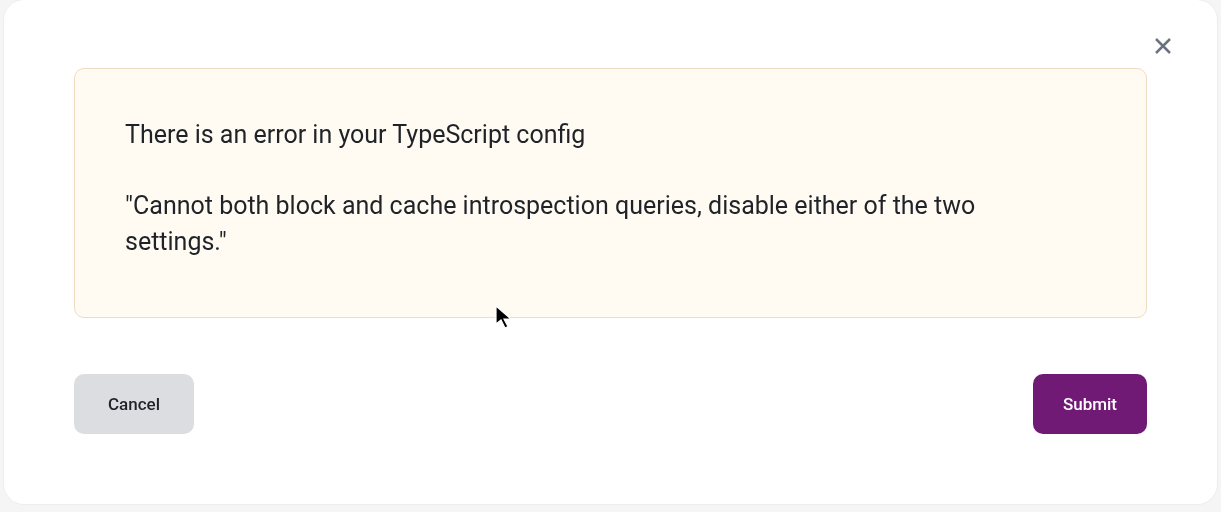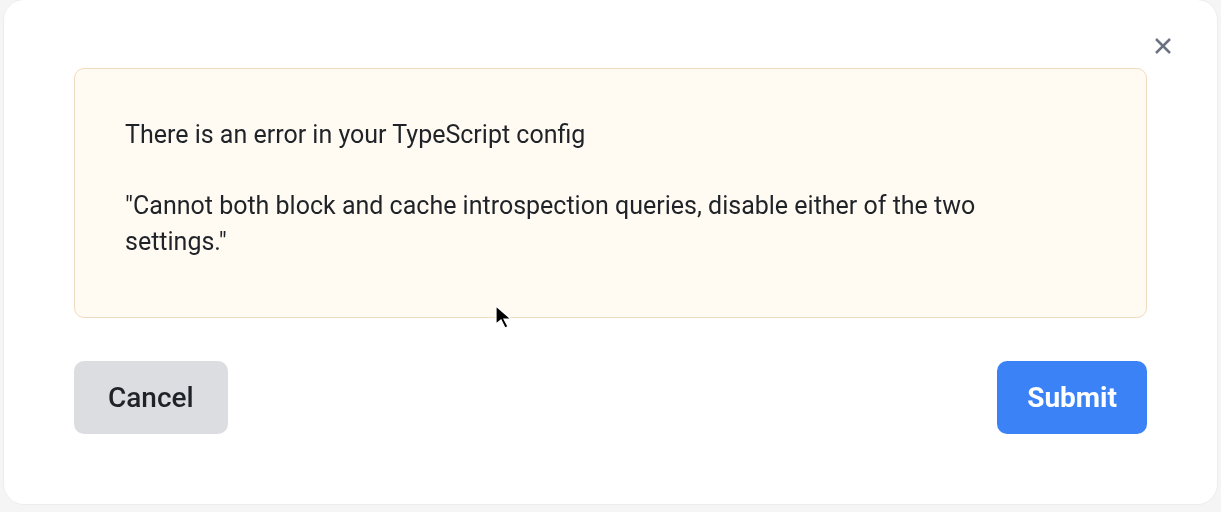--- a/index.html
+++ b/index.html
@@ -72,35 +72,34 @@
       left: 70px;
       right: 70px;
       bottom: 70px;
       display: flex;
       justify-content: space-between;
       align-items: center;
     }
     .btn {
       border: none;
       border-radius: 10px;
-      font-size: 28px;
+      font-size: 17px;
       font-weight: 500;
       padding: 20px 34px;
       cursor: pointer;
       font-family: inherit;
     }
     .btn-cancel {
       background: #dcdde1;
       color: #1f2328;
     }
     .btn-submit {
-      background: #3b82f6;
+      background: #701a75;
       color: #ffffff;
       padding: 20px 30px;
-      font-weight: bold;
     }
     .cursor {
       position: absolute;
       top: 304px;
       left: 490px;
       width: 20px;
       height: 26px;
       pointer-events: none;
     }
     .cursor svg {

